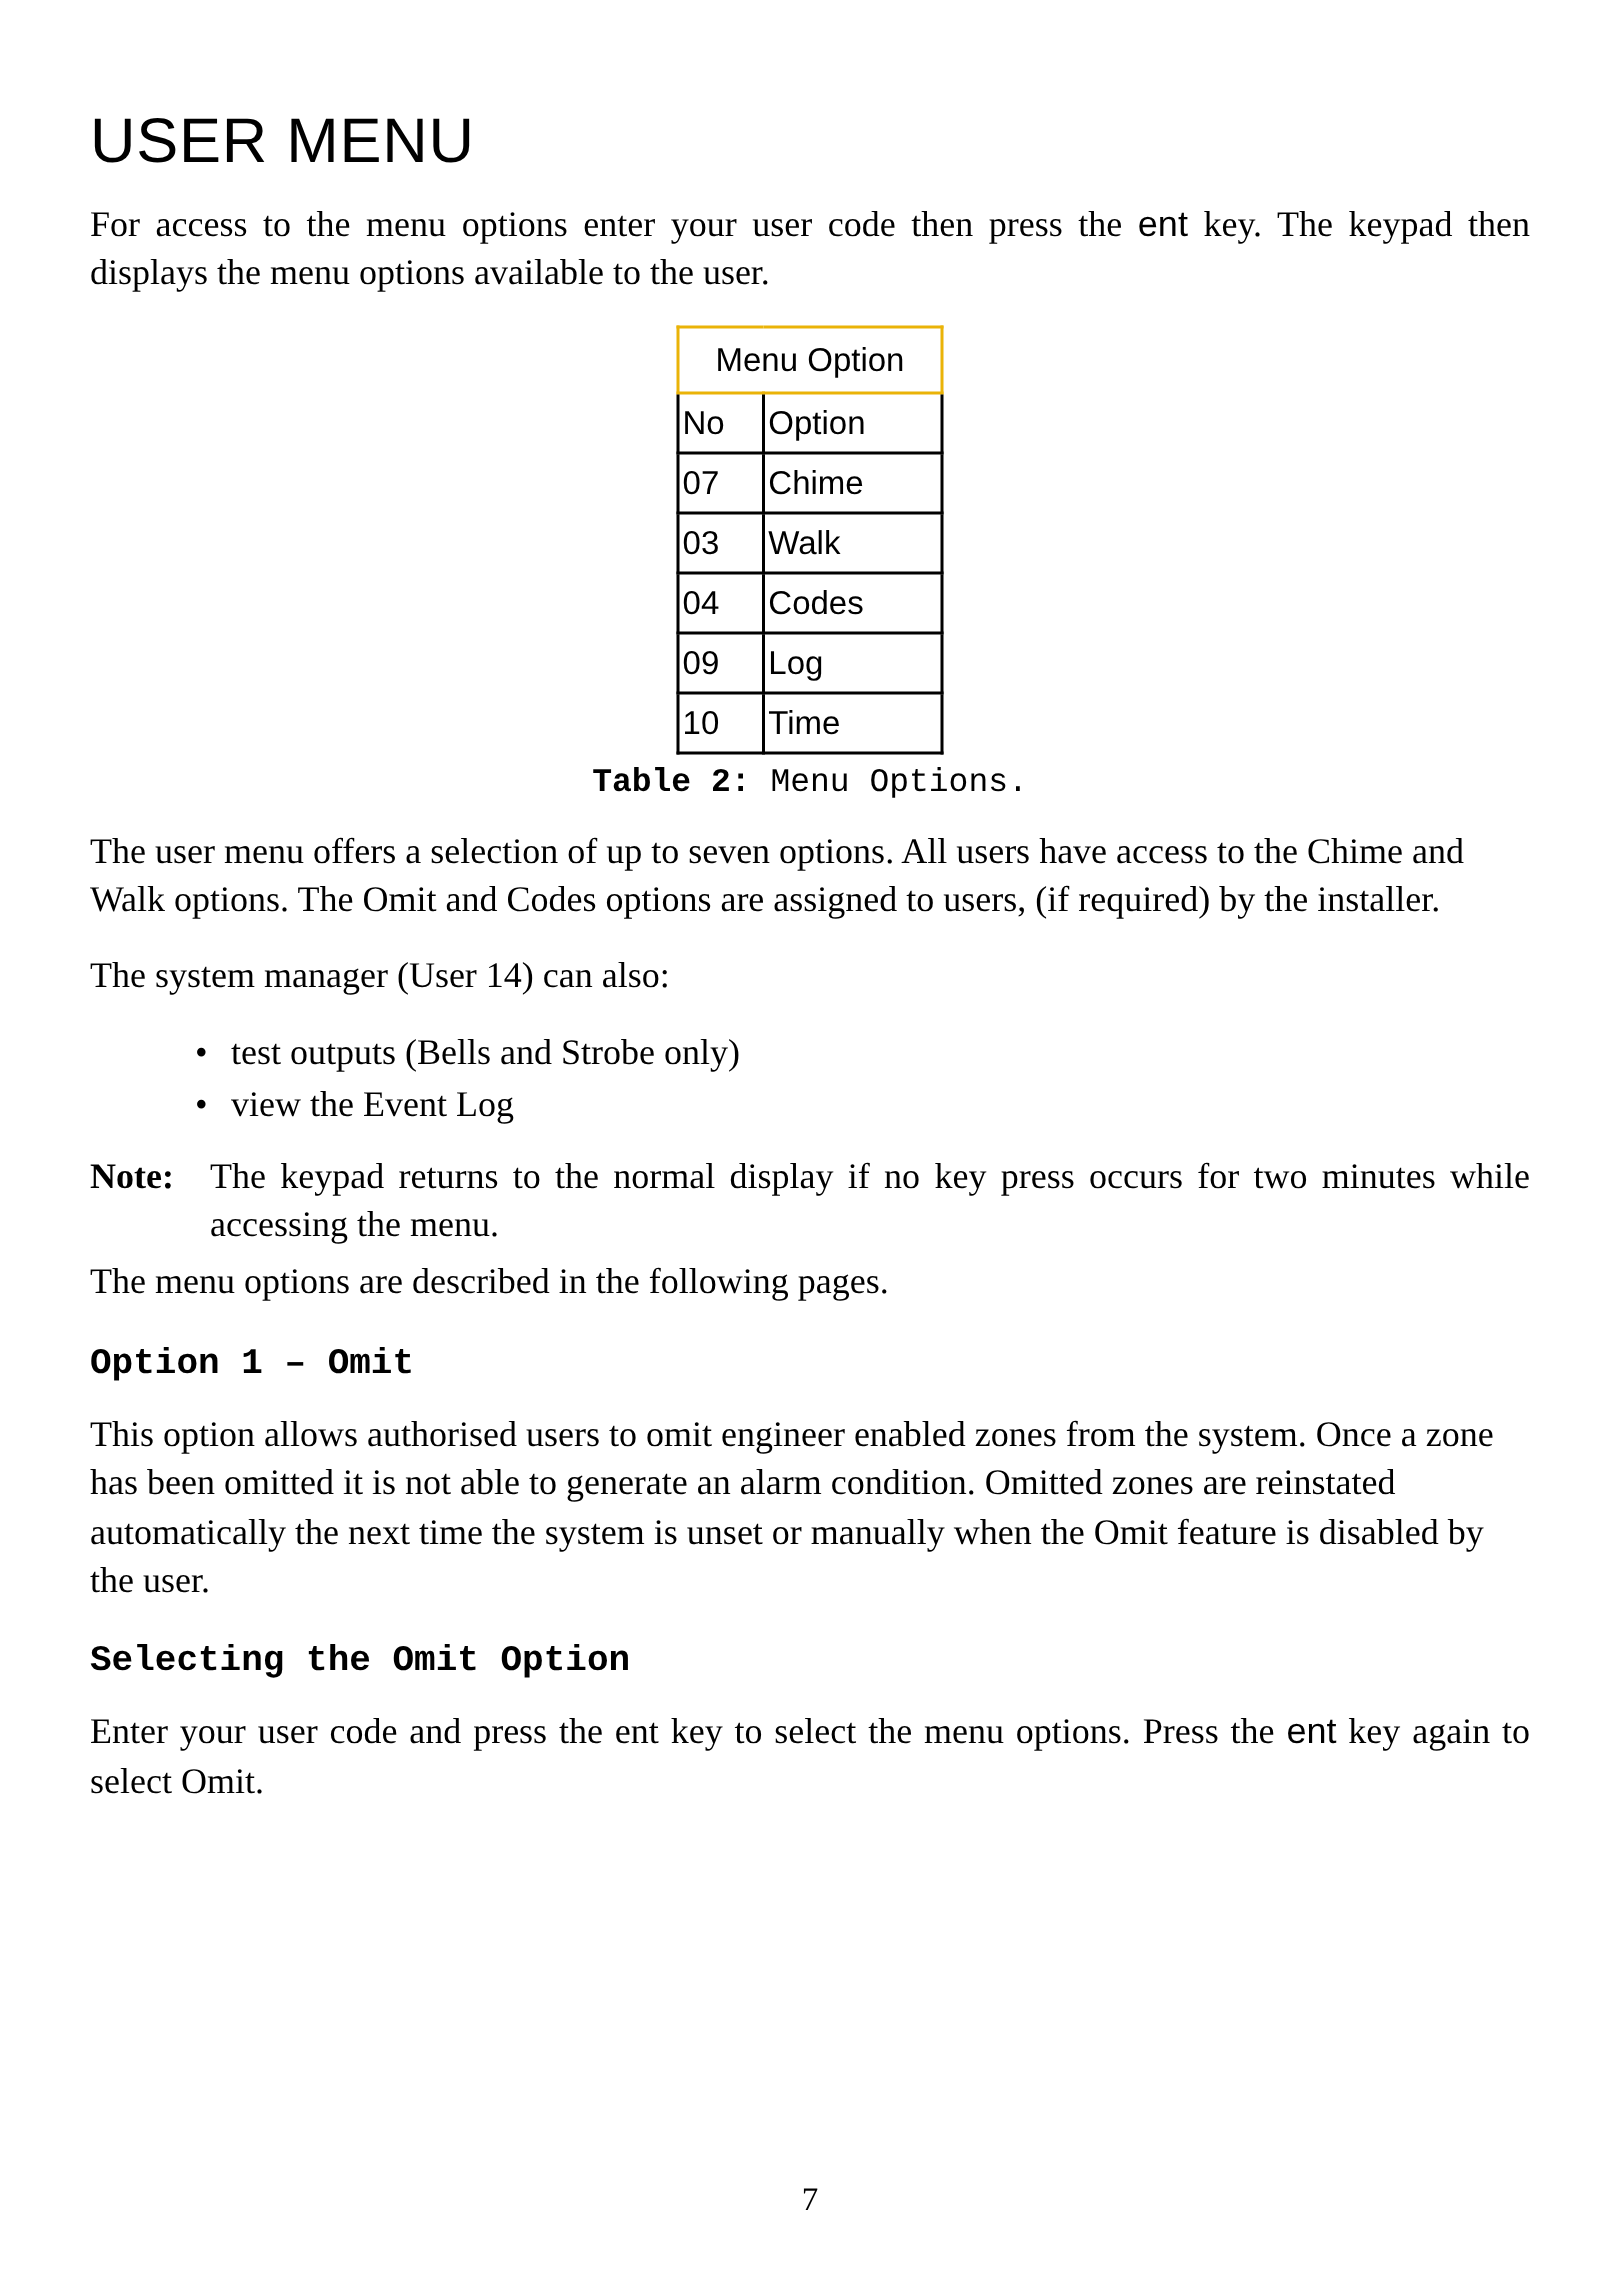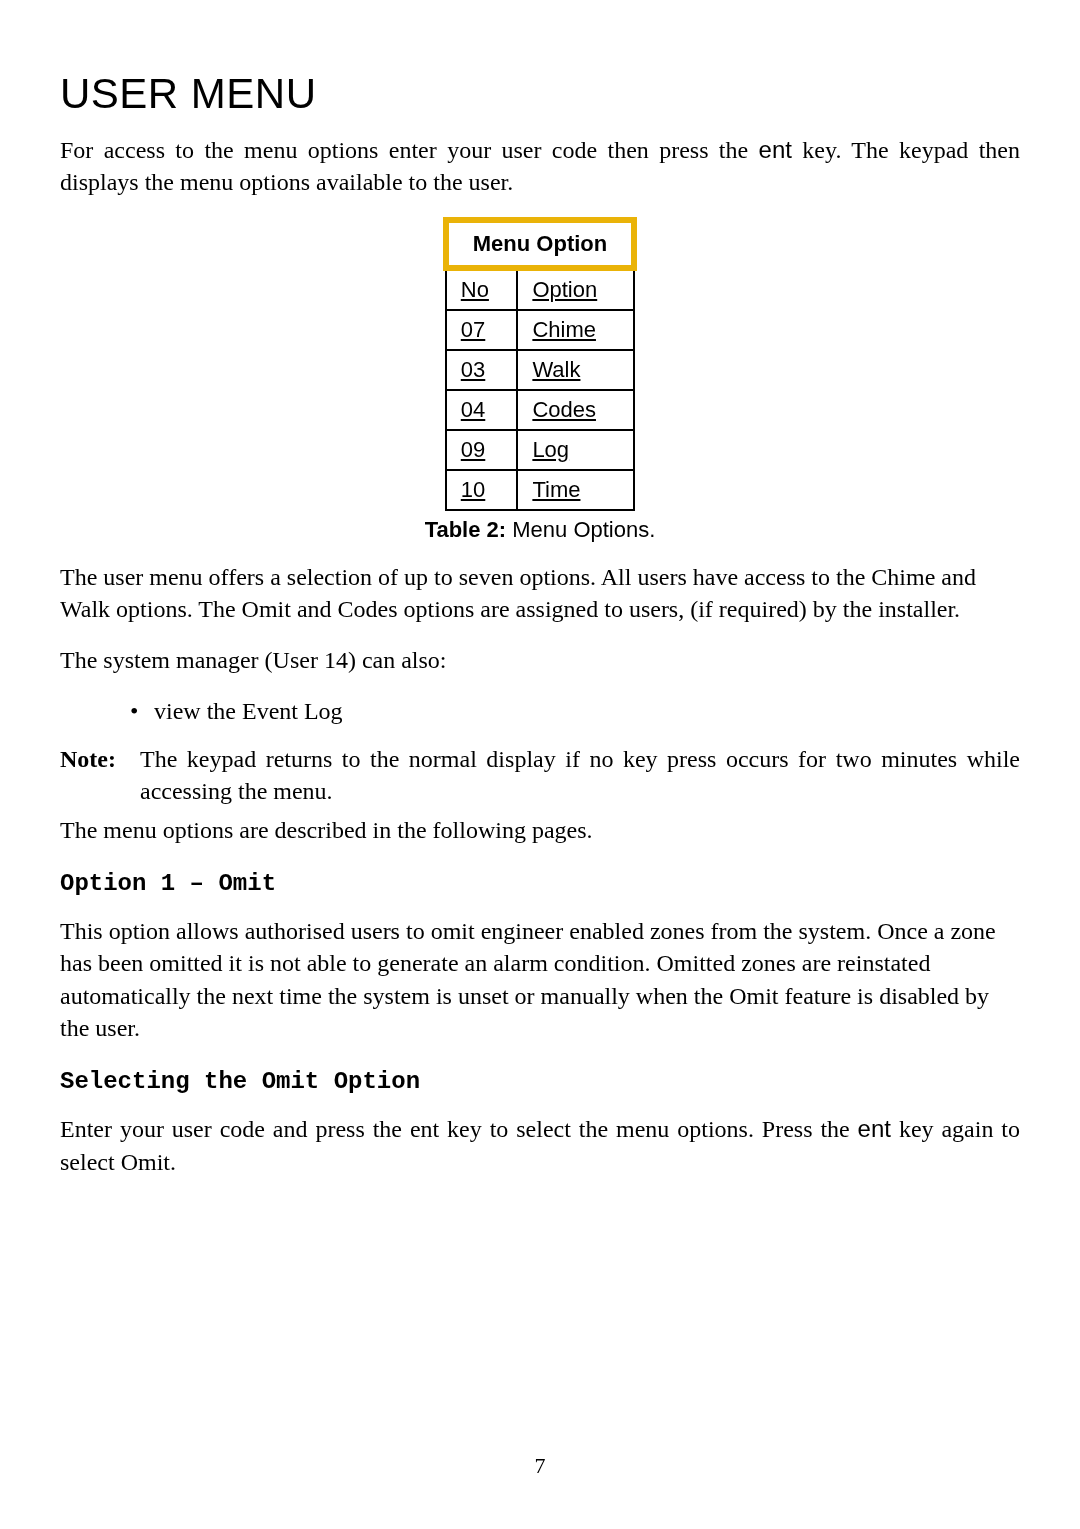--- a/index.html
+++ b/index.html
@@ -40,36 +40,35 @@
       margin-top: 10px;
       margin-bottom: 8px;
     }
     table.menu-table {
       border-collapse: collapse;
       margin: 0 auto;
       font-family: Arial, Helvetica, sans-serif;
       font-size: 22px;
     }
     table.menu-table th {
-      border: 6px solid #eab308;
+      border: 2px solid #eab308;
       padding: 8px 24px;
-      font-weight: bold;
+      font-weight: normal;
       text-align: center;
     }
     table.menu-table td {
       border: 2px solid #000;
-      padding: 6px 14px;
+      padding: 6px 2px;
       text-align: left;
-      text-decoration: underline;
     }
     table.menu-table td.num {
       text-align: left;
     }
     .table-caption {
-      font-family: Liberation Sans, sans-serif;
+      font-family: Liberation Mono, monospace;
       font-size: 22px;
       margin-top: 6px;
       margin-bottom: 18px;
     }
     .table-caption .label {
       font-weight: bold;
     }
     ul.bullets {
       list-style: none;
       margin-left: 70px;
@@ -164,20 +163,21 @@
   <div class="table-caption">
     <span class="label">Table 2:</span><span> Menu Options.</span>
   </div>
 </div>
 
 <p>The user menu offers a selection of up to seven options. All users have access to the Chime and Walk options. The Omit and Codes options are assigned to users, (if required) by the installer.</p>
 
 <p>The system manager (User 14) can also:</p>
 
 <ul class="bullets">
+  <li>test outputs (Bells and Strobe only)</li>
   <li>view the Event Log</li>
 </ul>
 
 <div class="note-row">
   <span class="note-label">Note:</span>
   <span class="note-body">The keypad returns to the normal display if no key press occurs for two minutes while accessing the menu.</span>
 </div>
 
 <p>The menu options are described in the following pages.</p>
 

